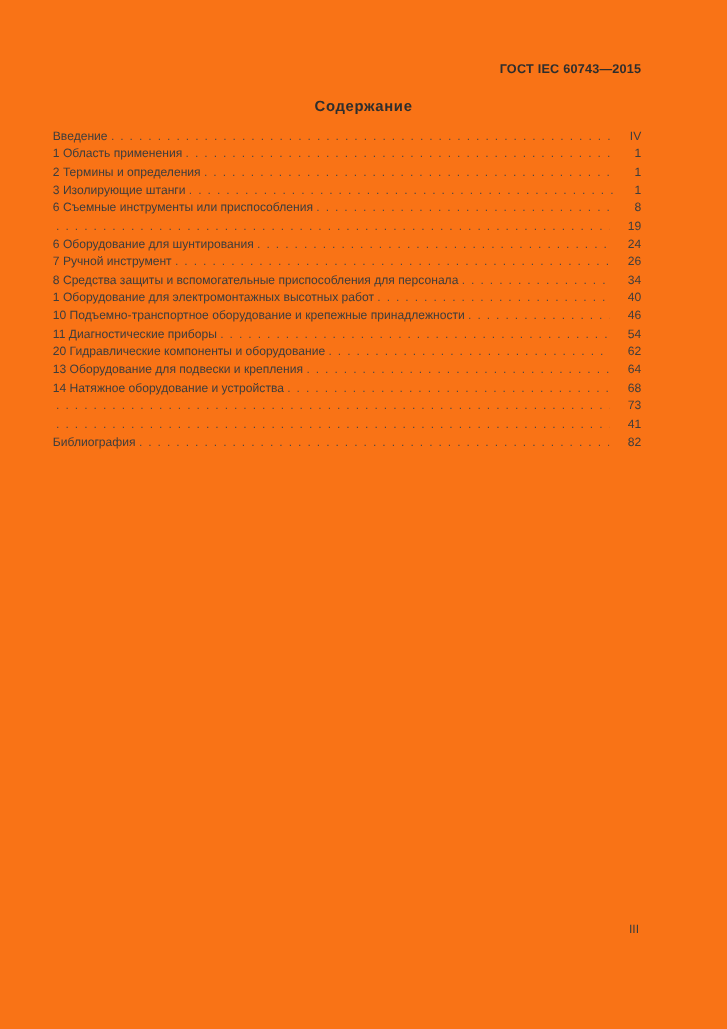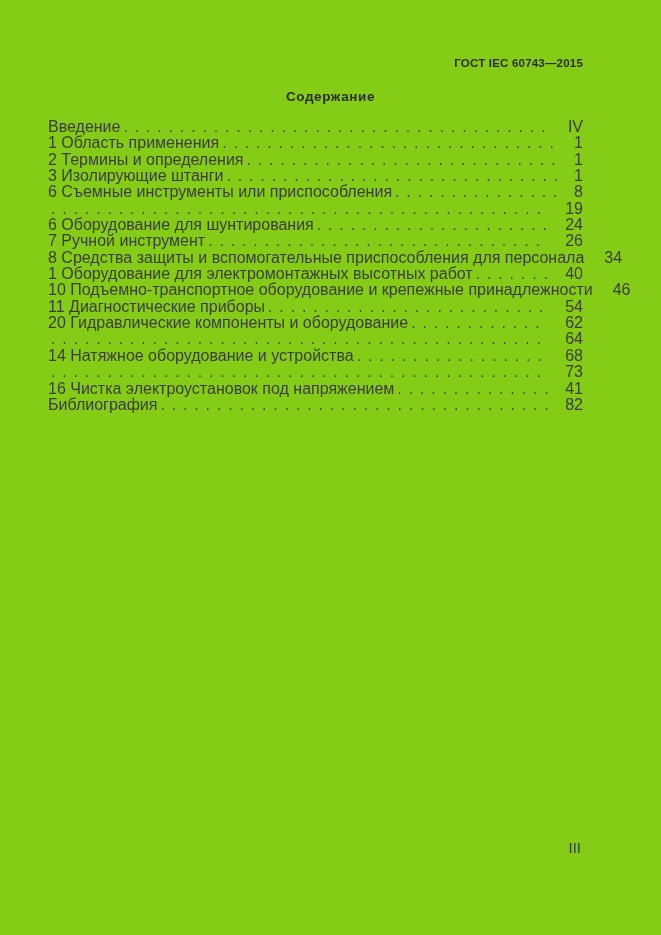--- a/index.html
+++ b/index.html
@@ -4,21 +4,21 @@
 <style>
   html, body {
     margin: 0;
     padding: 0;
     background: #ffffff;
   }
   .page {
     position: relative;
     width: 661px;
     height: 935px;
-    background: #84cc16;
+    background: #f97316;
     font-family: "Liberation Sans", sans-serif;
     color: #3a3a3a;
     overflow: hidden;
   }
   .doc-header {
     position: absolute;
     top: 57px;
     left: 48px;
     right: 78px;
     text-align: right;
@@ -41,21 +41,21 @@
   .toc-list {
     position: absolute;
     top: 118px;
     left: 48px;
     width: 535px;
   }
   .toc-row {
     display: flex;
     align-items: baseline;
     height: 16.35px;
-    font-size: 16px;
+    font-size: 11px;
     color: #3d3d3d;
   }
   .toc-label {
     white-space: nowrap;
     flex: 0 0 auto;
   }
   .toc-dots {
     flex: 1 1 auto;
     overflow: hidden;
     white-space: nowrap;
@@ -66,21 +66,21 @@
   .toc-page {
     flex: 0 0 auto;
     white-space: nowrap;
     text-align: right;
     margin-left: 16px;
   }
   .page-number {
     position: absolute;
     top: 839px;
     right: 80px;
-    font-size: 15px;
+    font-size: 11px;
     color: #3d3d3d;
   }
 </style>
 </head>
 <body>
 
 <div class="page">
   <div class="doc-header">ГОСТ IEC 60743—2015</div>
 
   <div class="toc-title">Содержание</div>
@@ -144,34 +144,34 @@
         <span class="toc-label">11 Диагностические приборы</span>
         <span class="toc-dots">. . . . . . . . . . . . . . . . . . . . . . . . . . . . . . . . . . . . . . . . . . . . . . . . . . . . . . . . . . . . . . . . . . . . . . . . . . . . . . . . . . . . . . . . . . . . . . . . . . . . . . . . . . . . . . . . . . . . . . . . . . . . . . . . . . . . . . . . . . . . </span>
         <span class="toc-page">54</span>
       </div>
       <div class="toc-row">
         <span class="toc-label">20 Гидравлические компоненты и оборудование</span>
         <span class="toc-dots">. . . . . . . . . . . . . . . . . . . . . . . . . . . . . . . . . . . . . . . . . . . . . . . . . . . . . . . . . . . . . . . . . . . . . . . . . . . . . . . . . . . . . . . . . . . . . . . . . . . . . . . . . . . . . . . . . . . . . . . . . . . . . . . . . . . . . . . . . . . . </span>
         <span class="toc-page">62</span>
       </div>
       <div class="toc-row">
+        <span class="toc-label">13 Оборудование для подвески и крепления</span>
         <span class="toc-dots">. . . . . . . . . . . . . . . . . . . . . . . . . . . . . . . . . . . . . . . . . . . . . . . . . . . . . . . . . . . . . . . . . . . . . . . . . . . . . . . . . . . . . . . . . . . . . . . . . . . . . . . . . . . . . . . . . . . . . . . . . . . . . . . . . . . . . . . . . . . . </span>
         <span class="toc-page">64</span>
       </div>
       <div class="toc-row">
         <span class="toc-label">14 Натяжное оборудование и устройства</span>
         <span class="toc-dots">. . . . . . . . . . . . . . . . . . . . . . . . . . . . . . . . . . . . . . . . . . . . . . . . . . . . . . . . . . . . . . . . . . . . . . . . . . . . . . . . . . . . . . . . . . . . . . . . . . . . . . . . . . . . . . . . . . . . . . . . . . . . . . . . . . . . . . . . . . . . </span>
         <span class="toc-page">68</span>
       </div>
       <div class="toc-row">
         <span class="toc-dots">. . . . . . . . . . . . . . . . . . . . . . . . . . . . . . . . . . . . . . . . . . . . . . . . . . . . . . . . . . . . . . . . . . . . . . . . . . . . . . . . . . . . . . . . . . . . . . . . . . . . . . . . . . . . . . . . . . . . . . . . . . . . . . . . . . . . . . . . . . . . </span>
         <span class="toc-page">73</span>
       </div>
       <div class="toc-row">
-        <span class="toc-label">16 Чистка электроустановок под напряжением</span>
         <span class="toc-dots">. . . . . . . . . . . . . . . . . . . . . . . . . . . . . . . . . . . . . . . . . . . . . . . . . . . . . . . . . . . . . . . . . . . . . . . . . . . . . . . . . . . . . . . . . . . . . . . . . . . . . . . . . . . . . . . . . . . . . . . . . . . . . . . . . . . . . . . . . . . . </span>
         <span class="toc-page">41</span>
       </div>
       <div class="toc-row">
         <span class="toc-label">Библиография</span>
         <span class="toc-dots">. . . . . . . . . . . . . . . . . . . . . . . . . . . . . . . . . . . . . . . . . . . . . . . . . . . . . . . . . . . . . . . . . . . . . . . . . . . . . . . . . . . . . . . . . . . . . . . . . . . . . . . . . . . . . . . . . . . . . . . . . . . . . . . . . . . . . . . . . . . . </span>
         <span class="toc-page">82</span>
       </div>
     </div>
 

